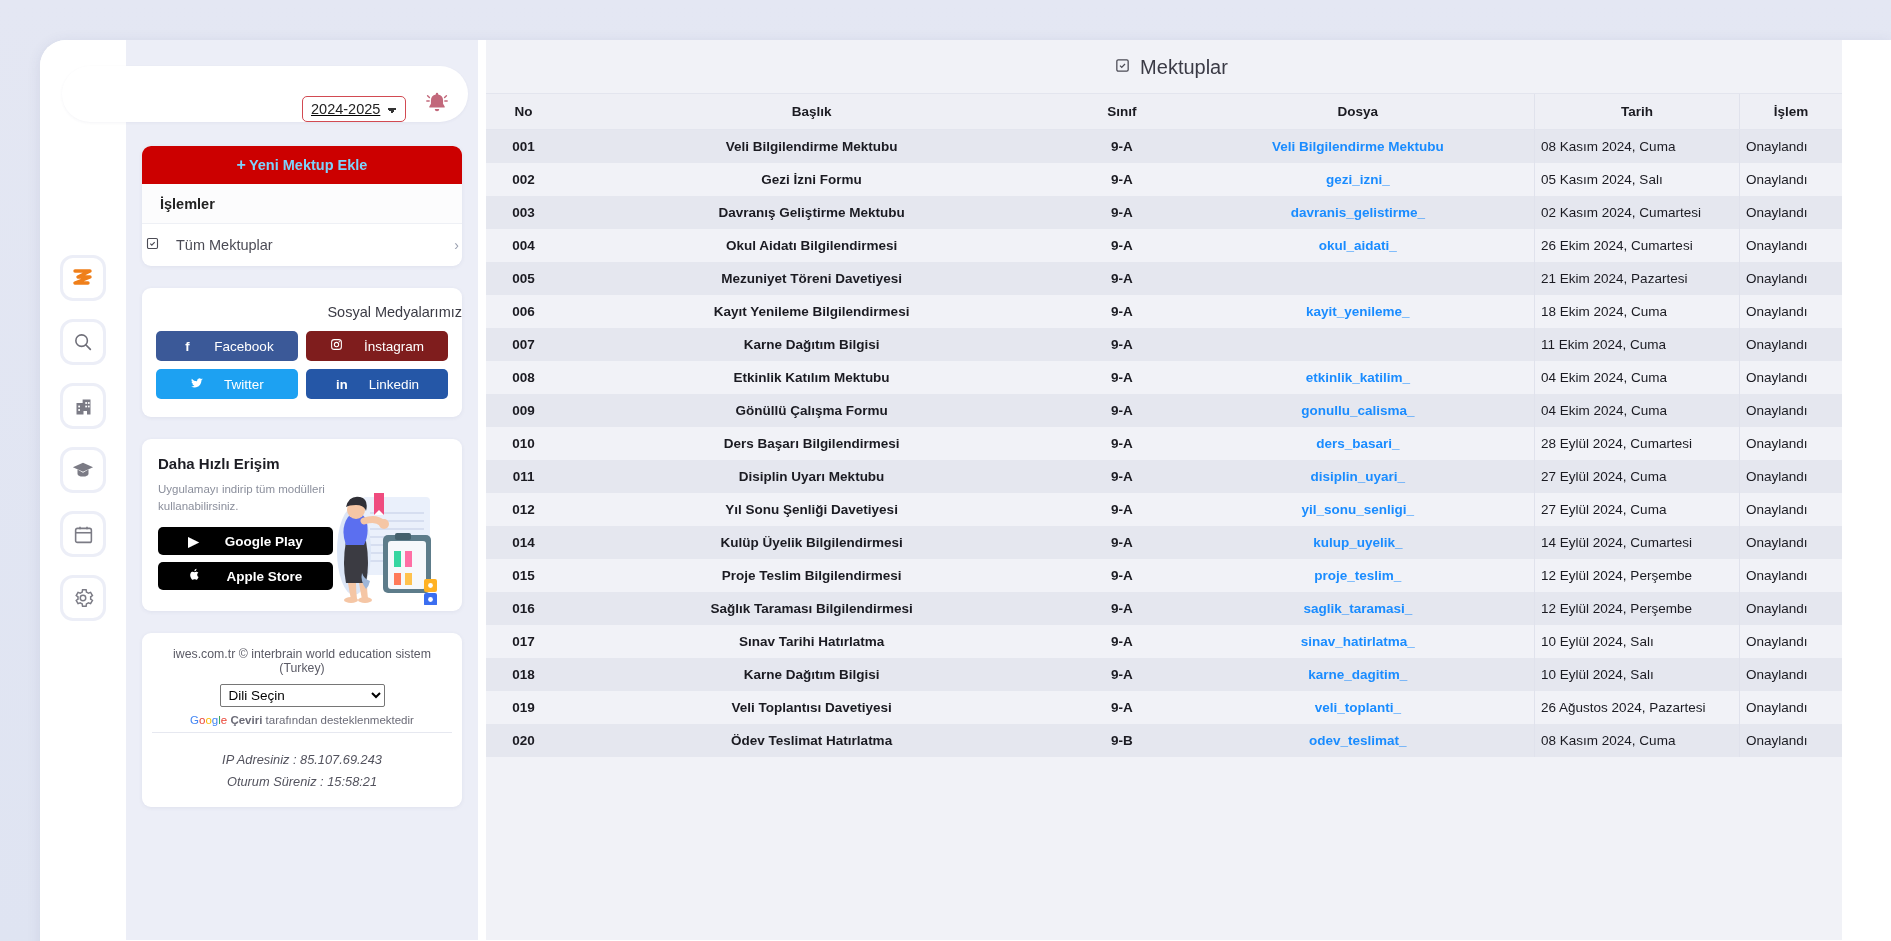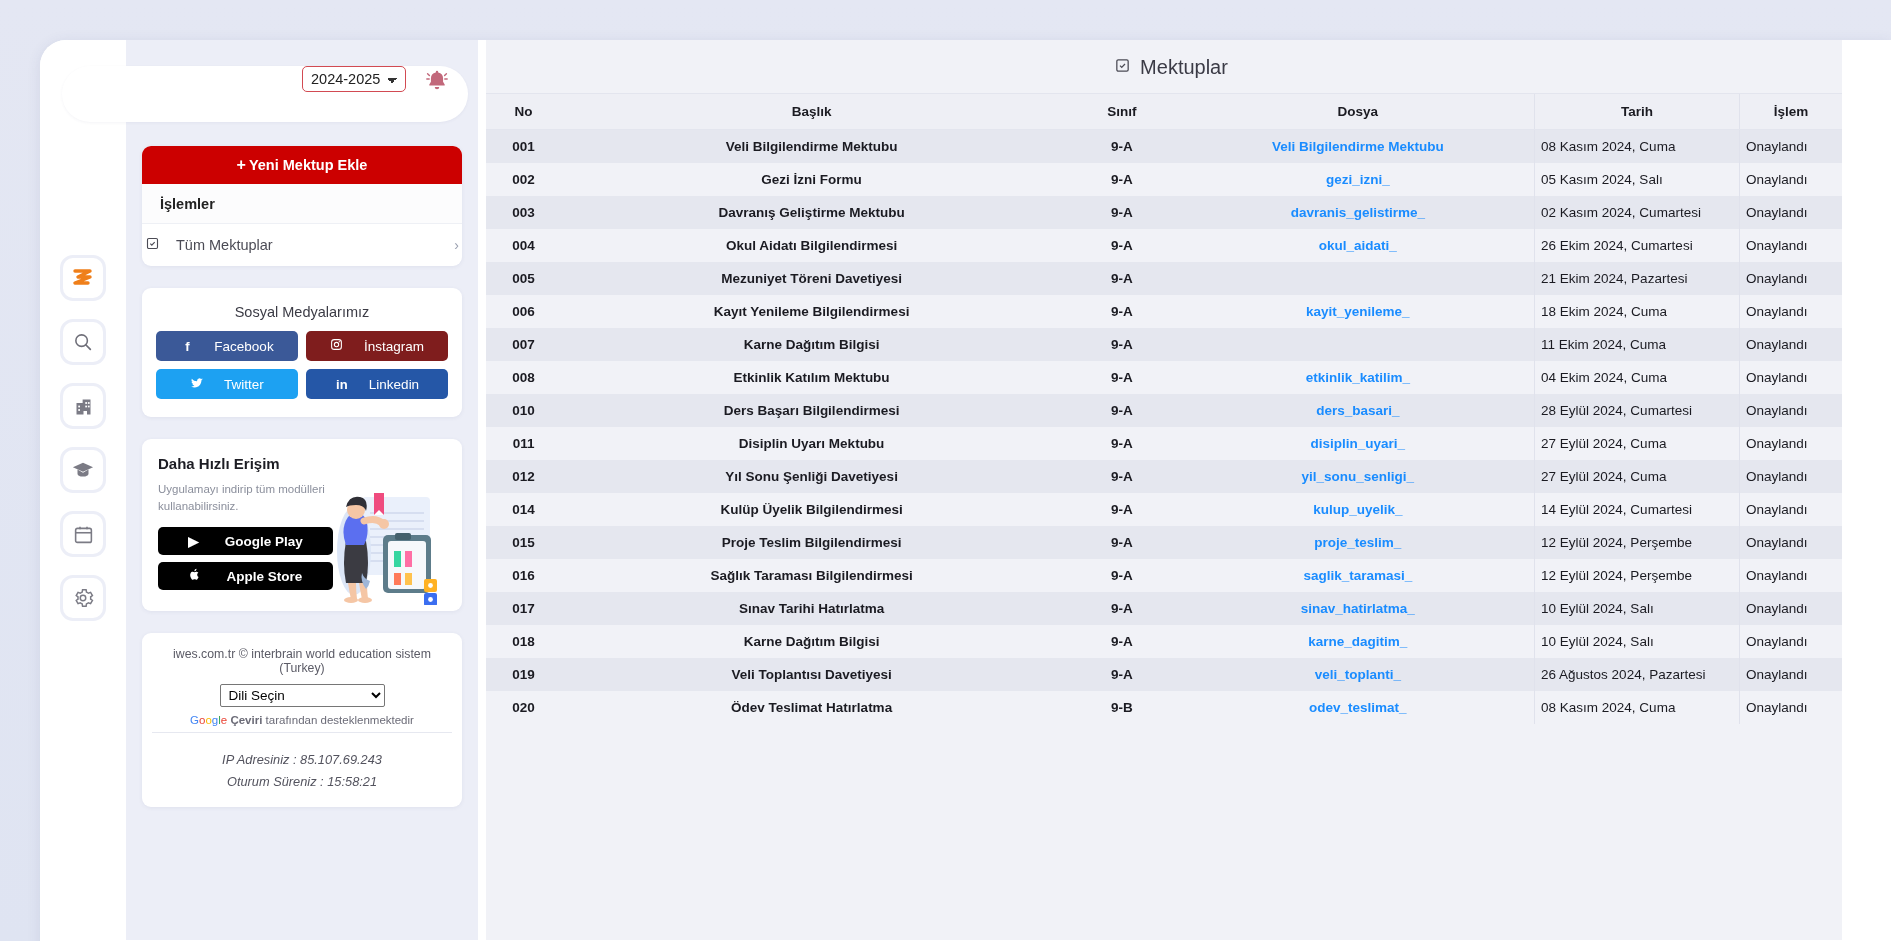--- a/index.html
+++ b/index.html
@@ -60,25 +60,26 @@
   }
 
   
   .topbar {
     position: absolute;
     left: 62px; top: 66px;
     width: 406px; height: 56px;
     background: #fff;
     border-radius: 28px;
     z-index: 8;
-    display: flex; align-items: flex-start;
+    display: flex; align-items: flex-end;
     justify-content: flex-end;
     padding-right: 14px;
     gap: 14px;
     box-shadow: 0 1px 3px rgba(60,70,120,.06);
+    text-decoration: underline;
   }
   .year-select {
     appearance: none;
     -webkit-appearance: none;
     border: 1px solid #d24a52;
     border-radius: 5px;
     background: #fff;
     color: #222;
     font-family: "Liberation Sans", sans-serif;
     font-size: 14.5px;
@@ -107,21 +108,21 @@
   .card {
     background: #fff;
     border-radius: 9px;
     box-shadow: 0 1px 4px rgba(60,70,120,.07);
     overflow: hidden;
     margin-bottom: 22px;
   }
   .btn-new {
     display: block; width: 100%;
     background: #cc0000;
-    color: #ffffff;
+    color: #7dd3fc;
     border: none;
     font-family: "Liberation Sans", sans-serif;
     font-size: 14.5px;
     font-weight: bold;
     padding: 10px 0;
     text-align: center;
     cursor: pointer;
     border-radius: 7px 7px 0 0;
   }
   .btn-new .plus { font-size: 16px; font-weight: bold; margin-right: 3px; }
@@ -134,21 +135,21 @@
   .menu-item {
     display: flex; align-items: center;
     padding: 12px 3px;
     font-size: 14.5px; color: #4b4b55;
     cursor: pointer;
     gap: 16px;
   }
   .menu-item .chev { margin-left: auto; color: #9aa0b0; font-size: 14px; }
 
   .social-title {
-    text-align: center;
+    text-align: right;
     font-size: 14.5px;
     color: #3b3b45;
     padding: 16px 0 11px;
   }
   .social-grid {
     display: grid;
     grid-template-columns: 1fr 1fr;
     gap: 8px;
     padding: 0 14px 18px;
   }
@@ -542,20 +543,28 @@
           </tr>
           <tr>
             <td class="c-no">008</td>
             <td class="c-title">Etkinlik Katılım Mektubu</td>
             <td class="c-class">9-A</td>
             <td class="c-file"><span class="file-link">etkinlik_katilim_</span></td>
             <td class="c-date">04 Ekim 2024, Cuma</td>
             <td class="c-act">Onaylandı</td>
           </tr>
           <tr>
+            <td class="c-no">009</td>
+            <td class="c-title">Gönüllü Çalışma Formu</td>
+            <td class="c-class">9-A</td>
+            <td class="c-file"><span class="file-link">gonullu_calisma_</span></td>
+            <td class="c-date">04 Ekim 2024, Cuma</td>
+            <td class="c-act">Onaylandı</td>
+          </tr>
+          <tr>
             <td class="c-no">010</td>
             <td class="c-title">Ders Başarı Bilgilendirmesi</td>
             <td class="c-class">9-A</td>
             <td class="c-file"><span class="file-link">ders_basari_</span></td>
             <td class="c-date">28 Eylül 2024, Cumartesi</td>
             <td class="c-act">Onaylandı</td>
           </tr>
           <tr>
             <td class="c-no">011</td>
             <td class="c-title">Disiplin Uyarı Mektubu</td>

